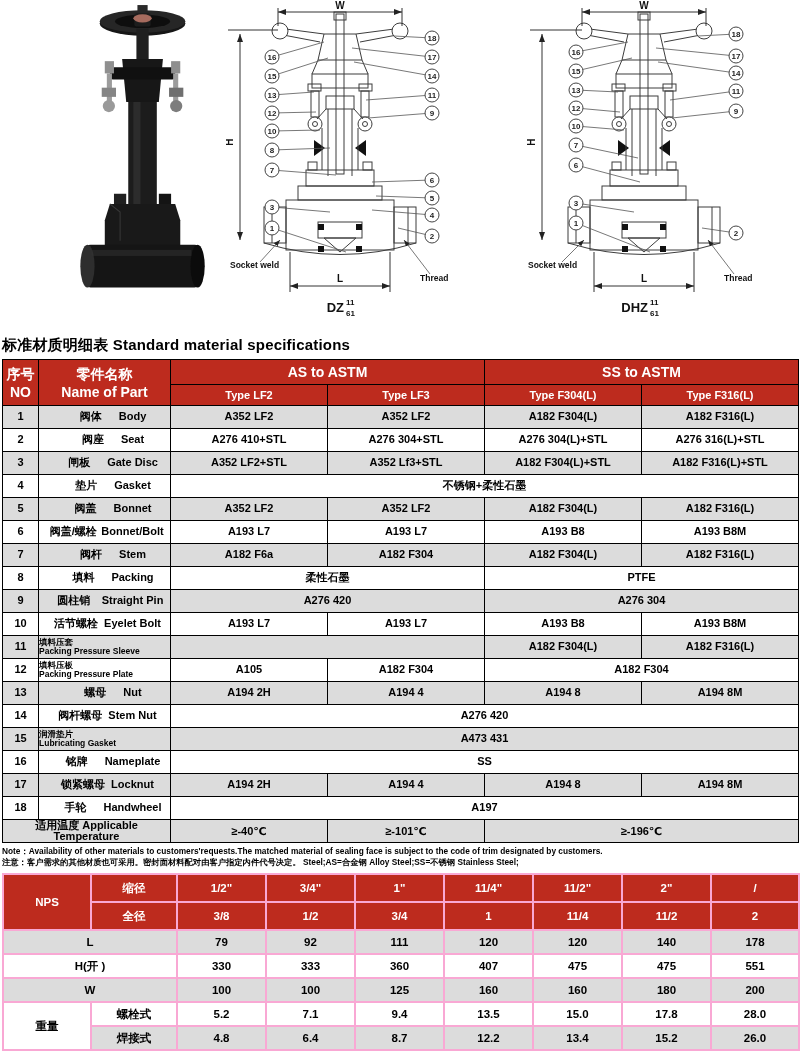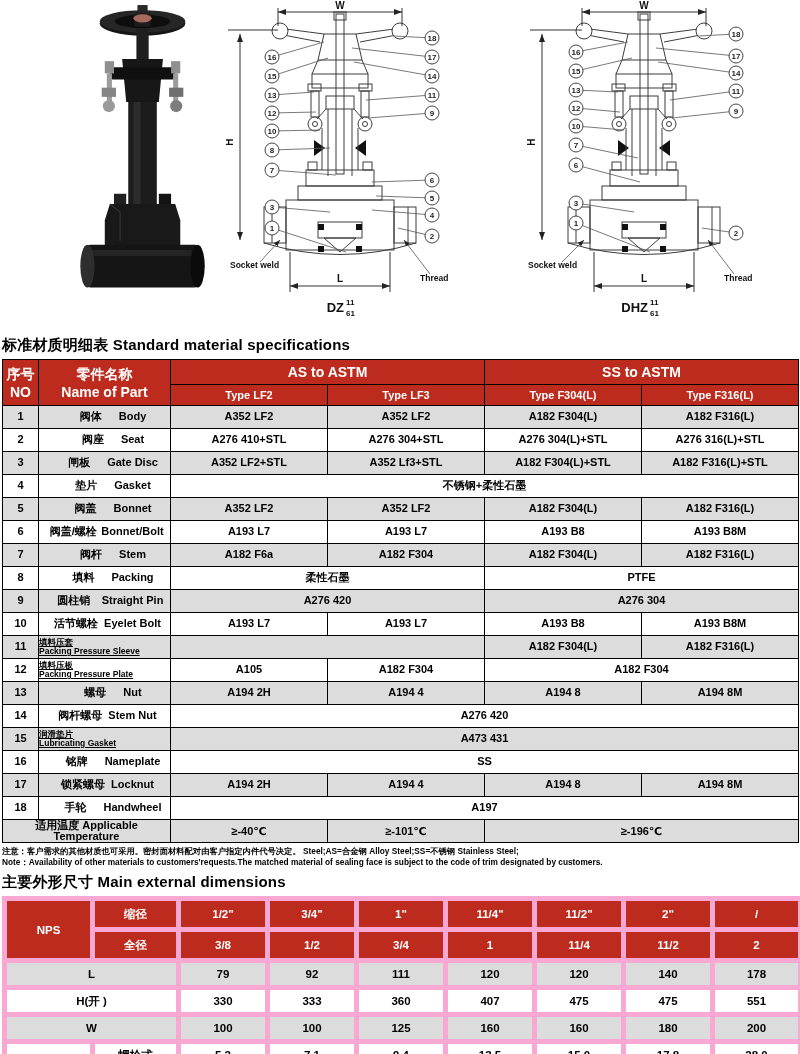--- a/index.html
+++ b/index.html
@@ -24,24 +24,24 @@
   table{border-collapse:collapse;table-layout:fixed;margin-left:2px;}
   #material-table{width:796px;}
   #material-table th,#material-table td{border:1px solid #000;font-size:11px;font-weight:bold;text-align:center;padding:0;overflow:hidden;}
   #material-table thead th{background:#bd2b1e;color:#fff;}
   #material-table thead tr:first-child th{height:24px;font-size:14px;}
   #material-table thead tr:last-child th{height:20px;}
   #material-table td{height:22px;line-height:1.02;}
   #material-table tr.gray{background:#dcdcdc;}
   td.name{text-align:left;padding-left:4px;}
   td.name .cn{display:inline-block;min-width:56px;text-align:center;}
-  td.name .two{font-size:8.5px;line-height:9.5px;text-align:left;text-decoration:underline;}
+  td.name .two{font-size:8.5px;line-height:9.5px;text-align:left;}
   td.templabel{font-size:10.5px;margin-top:32px;}
   #dim-table{width:796px;margin-top:4px;}
-  #dim-table th,#dim-table td{border:5px solid #f9a8d4;font-weight:bold;text-align:center;padding:0;overflow:hidden;}
+  #dim-table th,#dim-table td{border:2px solid #f9a8d4;font-weight:bold;text-align:center;padding:0;overflow:hidden;}
   #dim-table thead th{background:#bd2b1e;color:#fff;font-size:11.5px;height:26px;}
   #dim-table td{font-size:11.5px;height:22px;}
   #dim-table tr.gray td{background:#dcdcdc;}
   #dim-table td.wcell{background:#fff;}
   .notes{margin:3px 0 6px 2px;font-size:8.3px;font-weight:bold;line-height:10.5px;}
 </style>
 </head>
 <body>
 
 <div class="page">
@@ -497,25 +497,24 @@
         <tr class="gray">
           <td colspan="2" class="templabel">适用温度 Applicable Temperature</td>
           <td>≥-40℃</td>
           <td>≥-101℃</td>
           <td colspan="2">≥-196℃</td>
         </tr>
       </tbody>
   </table>
 
   <div class="notes">
+    <div>Note：Availability of other materials to customers'requests.The matched material of sealing face is subject to the code of trim designated by customers.</div>
     <div>注意：客户需求的其他材质也可采用。密封面材料配对由客户指定内件代号决定。 Steel;AS=合金钢 Alloy Steel;SS=不锈钢 Stainless Steel;</div>
-    <div>Note：Availability of other materials to customers'requests.The matched material of sealing face is subject to the code of trim designated by customers.</div>
   </div>
 
-  <h2 class="sec-title"><span>主要外形尺寸</span> <span>Main external dimensions</span></h2>
 
   <table id="dim-table">
     <colgroup>
         <col style="width:88px">
         <col style="width:86px">
         <col style="width:89px">
         <col style="width:89px">
         <col style="width:89px">
         <col style="width:89px">
         <col style="width:89px">

